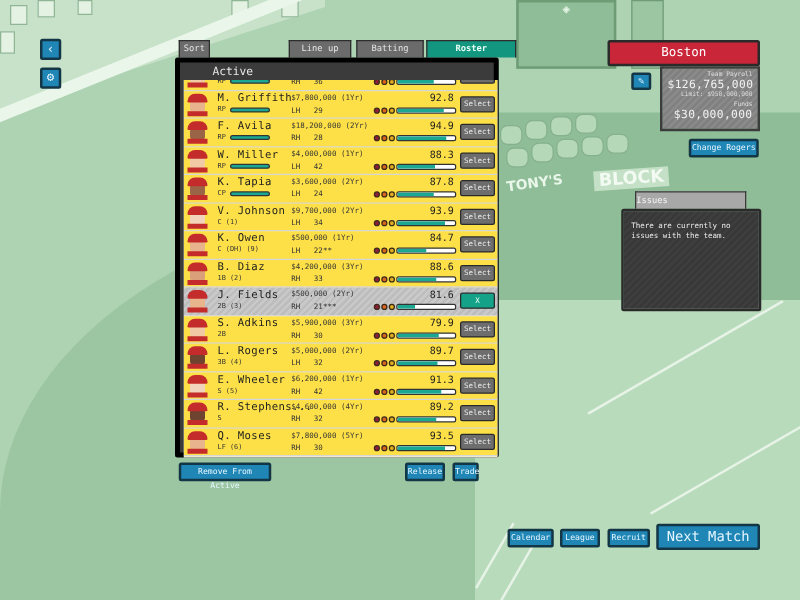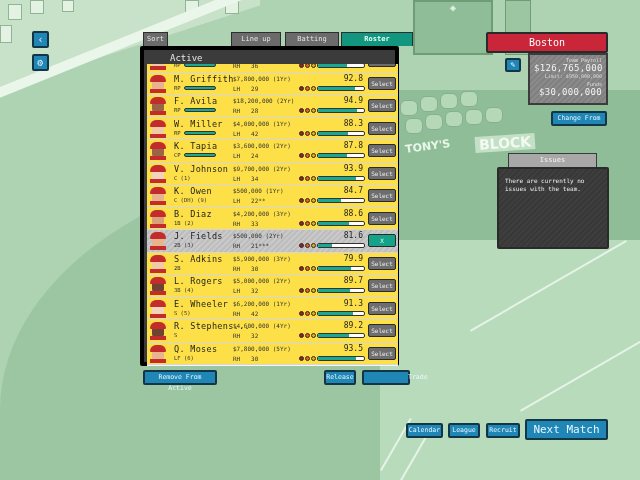--- a/index.html
+++ b/index.html
@@ -90,21 +90,21 @@
   }
   .team-card .lbl { font-size:5px; color:#e0e0e0; }
   .team-card .big { font-size:9px; letter-spacing:0.3px; }
   .team-card .sm { font-size:5px; color:#ddd; }
   .edit-btn {
     position:absolute; left:505px; top:58px; width:16px; height:14px; background:#1f86b6; border:2px solid #123645; border-radius:2px;
     color:#e4f6ff; font-size:8px; text-align:center; line-height:10px;
   }
   .issues-tab {
     position:absolute; left:508px; top:153px; width:89px; height:14px; background:#a8a8a8; border:1px solid #3a3a3a; border-bottom:none;
-    color:#f5f5f5; font-size:7px; text-align:center; line-height:13px;
+    color:#f5f5f5; font-size:7px; line-height:13px;
   }
   .issues-box {
     position:absolute; left:497px; top:167px; width:112px; height:82px;
     background:repeating-linear-gradient(135deg,#3e3e3e 0 2px,#383838 2px 4px); border:2px solid #2a2a2a; border-radius:2px;
     color:#ececec; font-size:6px; padding:8px 6px; line-height:8px;
   }
 </style>
 </head>
 <body>
 
@@ -453,34 +453,34 @@
             <div class="rbar-fill" style="width:82%"></div>
           </div>
           <div class="select-btn">Select</div>
         </div>
       </div>
   </div>
 </div>
 
 <div class="action-btn" style="left:143px;top:370px;width:74px;">Remove From Active</div>
 <div class="action-btn" style="left:324px;top:370px;width:32px;">Release</div>
-<div class="action-btn" style="left:362px;top:370px;width:21px;padding-left:44px;">Trade</div>
+<div class="action-btn" style="left:362px;top:370px;width:21px;">Trade</div>
 
 <div class="team-header">Boston</div>
 <div class="edit-btn">
   <span>✎</span>
 </div>
 <div class="team-card">
   <div class="lbl">Team Payroll</div>
   <div class="big">$126,765,000</div>
   <div class="sm">Limit: $950,000,000</div>
   <div class="lbl" style="margin-top:2px;">Funds</div>
   <div class="big">$30,000,000</div>
 </div>
-<div class="action-btn" style="left:551px;top:111px;width:56px;">Change From</div>
+<div class="action-btn" style="left:551px;top:111px;width:56px;">Change Rogers</div>
 
 <div class="issues-tab">Issues</div>
 <div class="issues-box">
   <span>There are currently no issues with the team.</span>
 </div>
 
 <div class="action-btn" style="left:406px;top:423px;width:37px;">Calendar</div>
 <div class="action-btn" style="left:448px;top:423px;width:32px;">League</div>
 <div class="action-btn" style="left:486px;top:423px;width:34px;">Recruit</div>
 <div class="action-btn" style="left:525px;top:419px;width:83px;height:21px;font-size:11px;line-height:17px;">Next Match</div>

